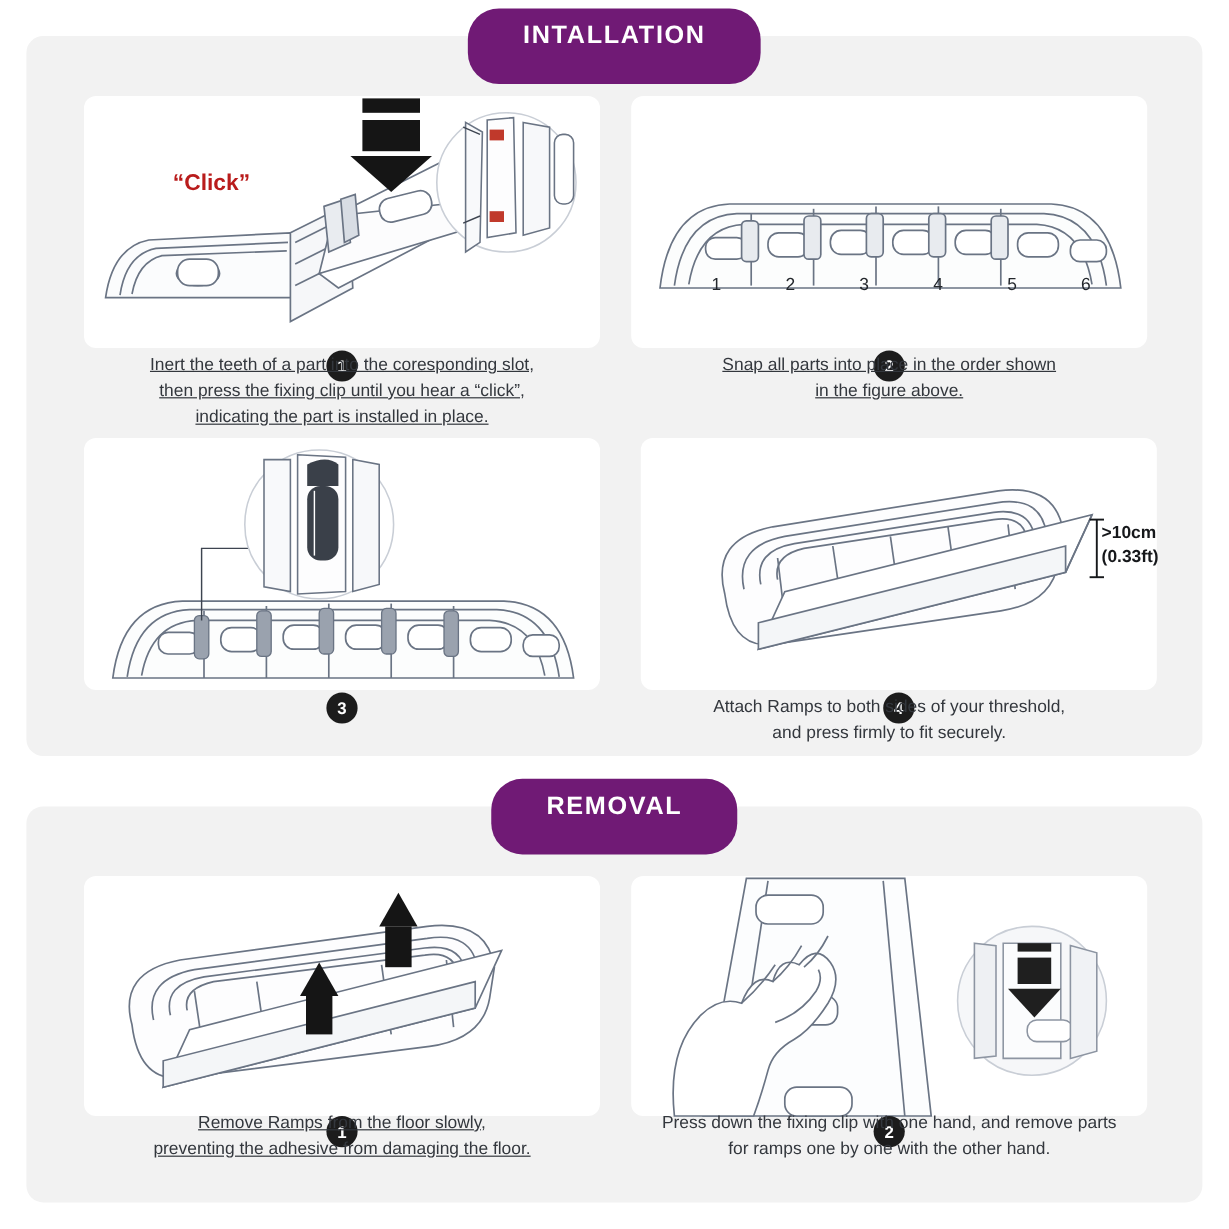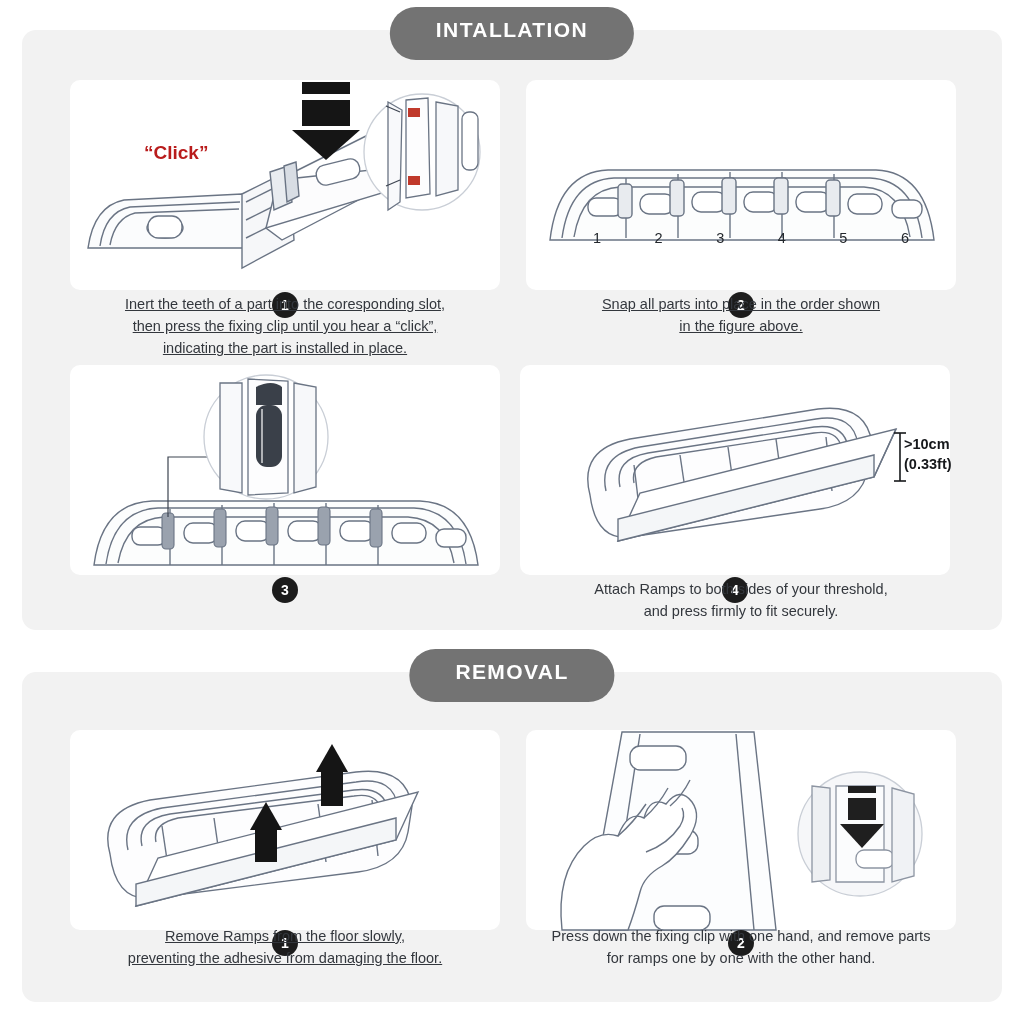--- a/index.html
+++ b/index.html
@@ -30,26 +30,26 @@
     border-radius: 14px;
   }
   .section.install { top: 30px; height: 600px; }
   .section.removal { top: 672px; height: 330px; }
 
   .section-title {
     position: absolute;
     top: -23px;
     left: 50%;
     transform: translateX(-50%);
-    background: #737373;
+    background: #701a75;
     color: #ffffff;
     font-size: 21px;
     font-weight: bold;
     letter-spacing: 1.4px;
-    padding: 11px 46px 18px;
+    padding: 11px 46px 28px;
     border-radius: 26px;
     white-space: nowrap;
   }
 
   
   .card {
     position: absolute;
     background: #ffffff;
     border-radius: 10px;
   }
@@ -256,21 +256,21 @@
             </g>
             <g fill="none" stroke="#ffffff" stroke-width="1.2">
               <path d="M192 44 l0 54"></path>
             </g>
           </g>
         </svg>
       </div>
       <div class="badge" style="left:202px; top:212px;">3</div>
     </div>
 
-    <div class="card" style="left:498px; top:335px; width:430px; height:210px;">
+    <div class="card" style="left:512px; top:335px; width:430px; height:210px;">
       <div class="figure">
         <svg width="430" height="210" viewBox="0 0 430 210">
           <g fill="none" stroke="#6a7484" stroke-width="1.4">
 
             <path d="M70 130 q-12 -46 40 -56 l188 -30 q48 -6 54 34 l-4 26 q-6 34 -48 40 l-190 28 q-34 4 -40 -42 z" fill="#fdfdfe"></path>
             <path d="M86 126 q-8 -36 34 -44 l176 -28 q38 -6 42 26"></path>
             <path d="M100 122 q-6 -28 28 -34 l166 -26 q30 -4 34 20"></path>
             <path d="M114 118 q-4 -20 22 -26 l158 -24 q24 -4 28 16"></path>
 
             <path d="M120 150 l-6 -50"></path>

